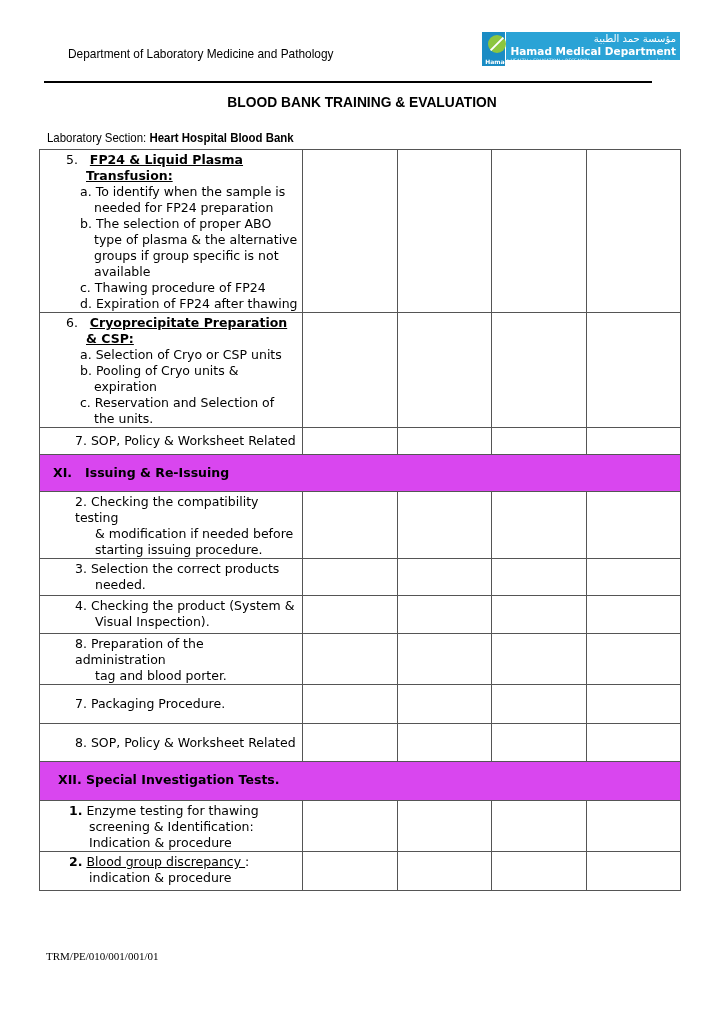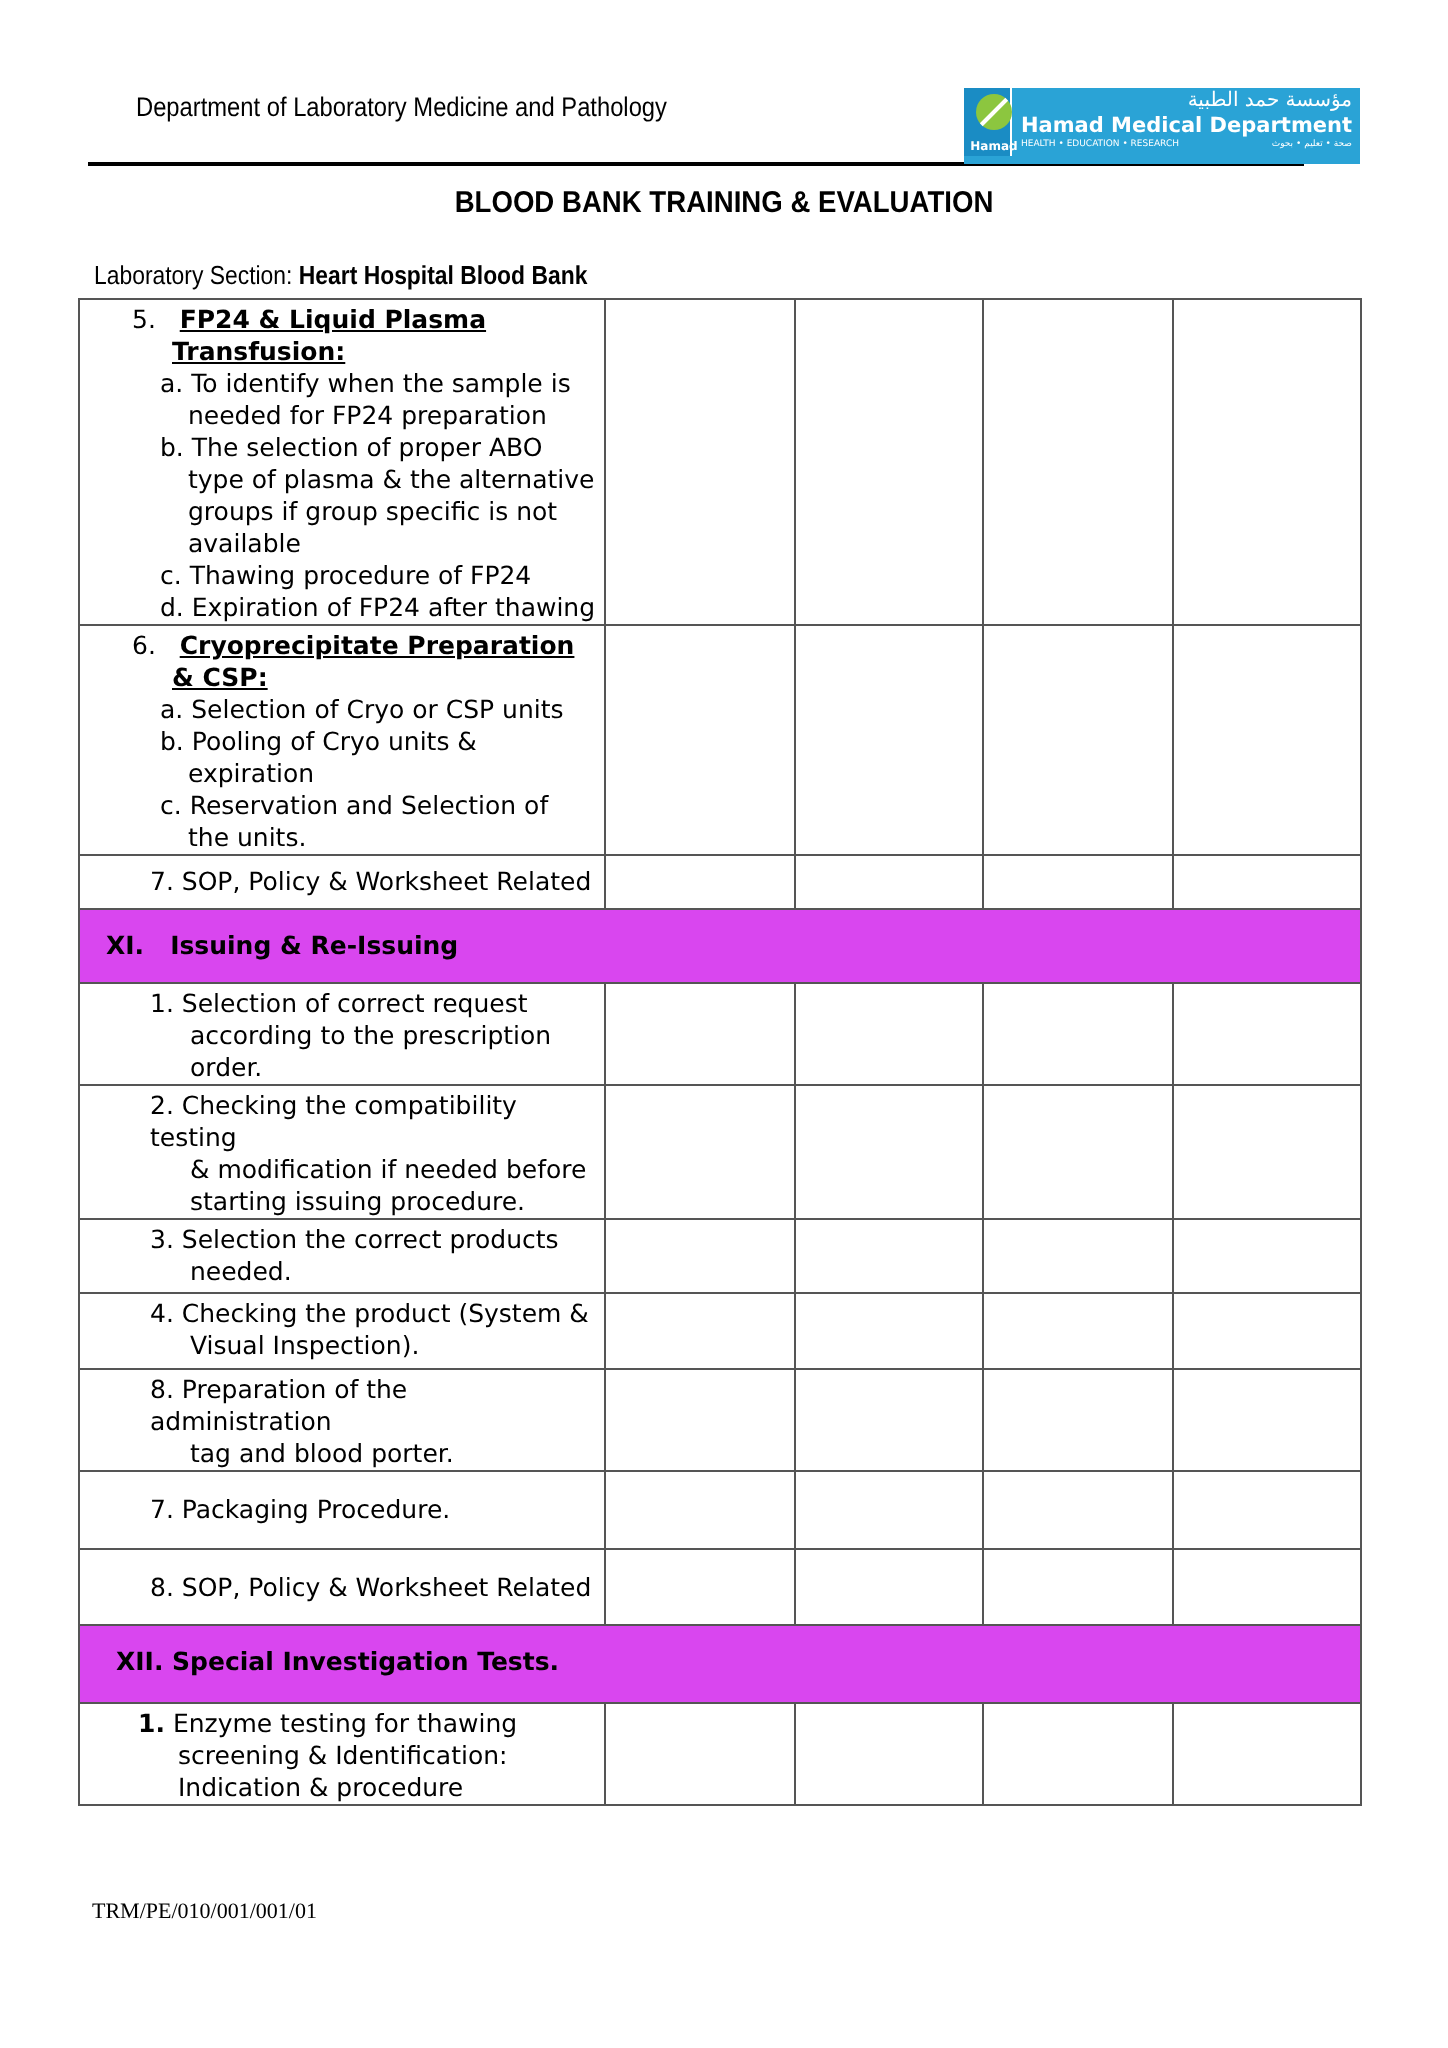--- a/index.html
+++ b/index.html
@@ -1,19 +1,19 @@
 <!DOCTYPE html>
 <html><head>
 <meta charset="utf-8">
 <style>
   html, body { margin:0; padding:0; background:#ffffff; }
   body { width:724px; height:1024px; position:relative; overflow:hidden; font-family:"DejaVu Sans", sans-serif; color:#000; }
   .dept { position:absolute; left:68px; top:46px; font-family:"Liberation Sans", sans-serif; font-size:13.5px; transform:scaleX(0.88); transform-origin:left top; }
   .hrule { position:absolute; left:44px; top:81px; width:608px; height:2px; background:#000; }
-  .logo { position:absolute; left:482px; top:44px; width:198px; height:38px; background:#2aa3d6; display:flex; }
+  .logo { position:absolute; left:482px; top:32px; width:198px; height:28px; background:#2aa3d6; display:flex; }
   .logo-mark { width:30px; height:34px; background:#1a8cc4; position:relative; border-right:1px solid #fff; }
   .leaf { position:absolute; left:6px; top:3px; width:18px; height:18px; border-radius:50%; background:#8cc63f; }
   .leaf:after { content:""; position:absolute; left:8px; top:0; width:2px; height:18px; background:#fff; transform:rotate(45deg); }
   .hamad-small { position:absolute; left:1px; bottom:1px; font-size:6px; color:#fff; font-weight:bold; font-family:"DejaVu Sans", sans-serif; width:28px; text-align:center; }
   .logo-text { flex:1; color:#fff; padding:1px 4px; font-family:"DejaVu Sans", sans-serif; }
   .logo-ar { font-size:10px; text-align:right; line-height:12px; letter-spacing:1px; }
   .logo-en { font-size:10.5px; font-weight:bold; line-height:12px; white-space:nowrap; }
   .logo-tag { font-size:4.5px; line-height:8px; display:flex; justify-content:space-between; white-space:nowrap; }
   .title { position:absolute; left:0; width:724px; top:93px; text-align:center; font-family:"Liberation Sans", sans-serif; font-weight:bold; font-size:15px; transform:scaleX(0.92); }
   .lab { position:absolute; left:47px; top:130px; font-family:"Liberation Sans", sans-serif; font-size:13px; transform:scaleX(0.88); transform-origin:left top; white-space:nowrap; }
@@ -115,32 +115,20 @@
         <td style="border-top-color:#aaa"></td>
         <td style="border-top-color:#aaa"></td>
   </tr>
 
   <tr class="section" style="height:37px">
     <td colspan="5">
           <div class="sec-text" style="white-space:pre">XI.   Issuing &amp; Re-Issuing</div>
         </td>
   </tr>
 
-  <tr style="height:50px">
-    <td>
-          <div class="issue">
-            <span class="l1">1. Selection of correct request</span>
-            <span class="l2">according to the prescription order.</span>
-          </div>
-        </td>
-    <td></td>
-        <td></td>
-        <td></td>
-        <td></td>
-  </tr>
   <tr style="height:49px">
     <td>
           <div class="issue">
             <span class="l1">2. Checking the compatibility testing</span>
             <span class="l2">&amp; modification if needed before starting issuing procedure.</span>
           </div>
         </td>
     <td></td>
         <td></td>
         <td></td>
@@ -216,16 +204,28 @@
       <div class="issue" style="padding-left:29px">
         <span class="l1"><b>1.</b> <span>Enzyme testing for thawing</span></span>
         <span class="l2" style="padding-left:20px">screening &amp; Identification: Indication &amp; procedure</span>
       </div>
     </td>
     <td></td>
         <td></td>
         <td></td>
         <td></td>
   </tr>
+  <tr style="height:39px">
+    <td>
+      <div class="issue" style="padding-left:29px">
+        <span class="l1"><b>2.</b> <u>Blood group discrepancy </u><span>:</span></span>
+        <span class="l2" style="padding-left:20px">indication &amp; procedure</span>
+      </div>
+    </td>
+    <td></td>
+        <td></td>
+        <td></td>
+        <td></td>
+  </tr>
 </tbody>
   </table>
 
 <div class="footer">TRM/PE/010/001/001/01</div>
 
 </body></html>

